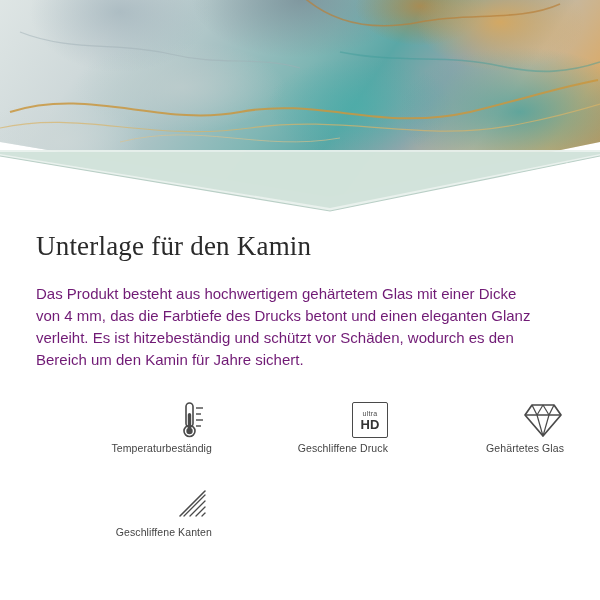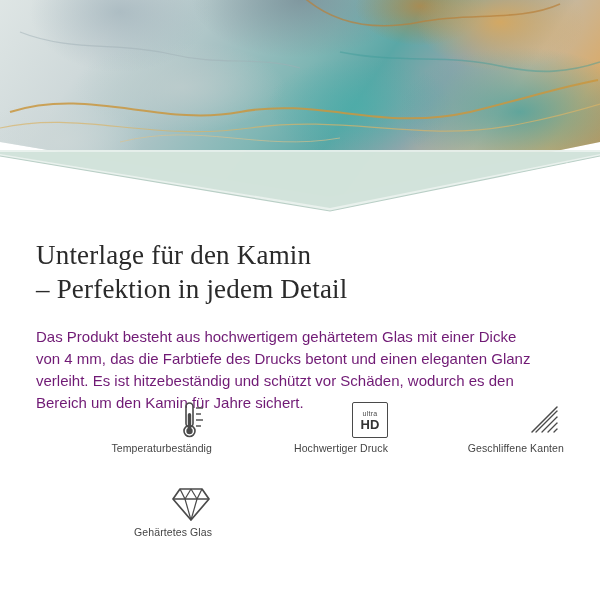--- a/index.html
+++ b/index.html
@@ -70,21 +70,21 @@
     height: 34px;
     right: 16px;
     top: 160px;
     pointer-events: none;
   }
 
   
   .content {
     position: absolute;
     left: 0;
-    top: 222px;
+    top: 213px;
     width: 600px;
   }
   .headline {
     margin: 16px 0 0 36px;
     width: 520px;
     font-family: "Liberation Serif", serif;
     font-size: 27px;
     line-height: 34px;
     font-weight: 400;
     color: #2a2a2a;
@@ -177,21 +177,20 @@
     </svg>
 
     <svg class="sparkle" viewBox="0 0 40 40">
       <path d="M20,2 C22,14 26,18 38,20 C26,22 22,26 20,38 C18,26 14,22 2,20 C14,18 18,14 20,2 Z" fill="#ffffff" opacity="0.95"></path>
     </svg>
   </div>
 
   <div class="content">
     <h1 class="headline">
       <span>Unterlage für den Kamin</span>
-      <span class="line2">– Perfektion in jedem Detail</span>
     </h1>
     <p class="paragraph">Das Produkt besteht aus hochwertigem gehärtetem Glas mit einer Dicke von 4 mm, das die Farbtiefe des Drucks betont und einen eleganten Glanz verleiht. Es ist hitzebeständig und schützt vor Schäden, wodurch es den Bereich um den Kamin für Jahre sichert.</p>
   </div>
 
   <div class="features">
 
     <div class="feature">
       <div class="feature-icon">
         <svg width="40" height="42" viewBox="0 0 40 42">
           <rect x="14" y="4" width="7" height="24" rx="3.5" fill="none" stroke="#4a4a4a" stroke-width="1.6"></rect>
@@ -207,51 +206,51 @@
       <div class="feature-label">Temperaturbeständig</div>
     </div>
 
     <div class="feature">
       <div class="feature-icon">
         <div class="ultra-hd">
           <span class="u">ultra</span>
           <span class="hd">HD</span>
         </div>
       </div>
-      <div class="feature-label">Hochwertiger Druck</div>
-    </div>
-
+      <div class="feature-label">Geschliffene Druck</div>
+    </div>
+
+
+    <div class="feature">
+      <div class="feature-icon">
+        <svg width="42" height="38" viewBox="0 0 42 38">
+          <polygon points="21,35 3,14 10,4 32,4 39,14" fill="none" stroke="#4a4a4a" stroke-width="1.7" stroke-linejoin="round"></polygon>
+          <line x1="3" y1="14" x2="39" y2="14" stroke="#4a4a4a" stroke-width="1.4"></line>
+          <line x1="10" y1="4" x2="15" y2="14" stroke="#4a4a4a" stroke-width="1.2"></line>
+          <line x1="32" y1="4" x2="27" y2="14" stroke="#4a4a4a" stroke-width="1.2"></line>
+          <line x1="15" y1="14" x2="21" y2="35" stroke="#4a4a4a" stroke-width="1.2"></line>
+          <line x1="27" y1="14" x2="21" y2="35" stroke="#4a4a4a" stroke-width="1.2"></line>
+          <line x1="15" y1="14" x2="21" y2="4" stroke="#4a4a4a" stroke-width="1.2"></line>
+          <line x1="27" y1="14" x2="21" y2="4" stroke="#4a4a4a" stroke-width="1.2"></line>
+        </svg>
+      </div>
+      <div class="feature-label">Gehärtetes Glas</div>
+    </div>
 
     <div class="feature">
       <div class="feature-icon">
         <svg width="40" height="38" viewBox="0 0 40 38">
           <path d="M6,32 L28,32 L34,26 L34,6 L12,6 L6,12 Z" fill="none" stroke="#4a4a4a" stroke-width="0"></path>
           <path d="M8,31 L33,6" stroke="#4a4a4a" stroke-width="1.5" stroke-linecap="round"></path>
           <path d="M8,31 L8,13 L26,31 Z" fill="none" stroke="#4a4a4a" stroke-width="0"></path>
           <line x1="12" y1="31" x2="33" y2="10" stroke="#4a4a4a" stroke-width="1.3" stroke-linecap="round"></line>
           <line x1="18" y1="31" x2="33" y2="16" stroke="#4a4a4a" stroke-width="1.3" stroke-linecap="round"></line>
           <line x1="24" y1="31" x2="33" y2="22" stroke="#4a4a4a" stroke-width="1.3" stroke-linecap="round"></line>
           <line x1="30" y1="31" x2="33" y2="28" stroke="#4a4a4a" stroke-width="1.3" stroke-linecap="round"></line>
           <path d="M8,31 L33,31" stroke="#4a4a4a" stroke-width="1.3" stroke-linecap="round" opacity="0"></path>
         </svg>
       </div>
       <div class="feature-label">Geschliffene Kanten</div>
     </div>
 
-    <div class="feature">
-      <div class="feature-icon">
-        <svg width="42" height="38" viewBox="0 0 42 38">
-          <polygon points="21,35 3,14 10,4 32,4 39,14" fill="none" stroke="#4a4a4a" stroke-width="1.7" stroke-linejoin="round"></polygon>
-          <line x1="3" y1="14" x2="39" y2="14" stroke="#4a4a4a" stroke-width="1.4"></line>
-          <line x1="10" y1="4" x2="15" y2="14" stroke="#4a4a4a" stroke-width="1.2"></line>
-          <line x1="32" y1="4" x2="27" y2="14" stroke="#4a4a4a" stroke-width="1.2"></line>
-          <line x1="15" y1="14" x2="21" y2="35" stroke="#4a4a4a" stroke-width="1.2"></line>
-          <line x1="27" y1="14" x2="21" y2="35" stroke="#4a4a4a" stroke-width="1.2"></line>
-          <line x1="15" y1="14" x2="21" y2="4" stroke="#4a4a4a" stroke-width="1.2"></line>
-          <line x1="27" y1="14" x2="21" y2="4" stroke="#4a4a4a" stroke-width="1.2"></line>
-        </svg>
-      </div>
-      <div class="feature-label">Gehärtetes Glas</div>
-    </div>
-
 
   </div>
 </div>
 
 </body></html>

